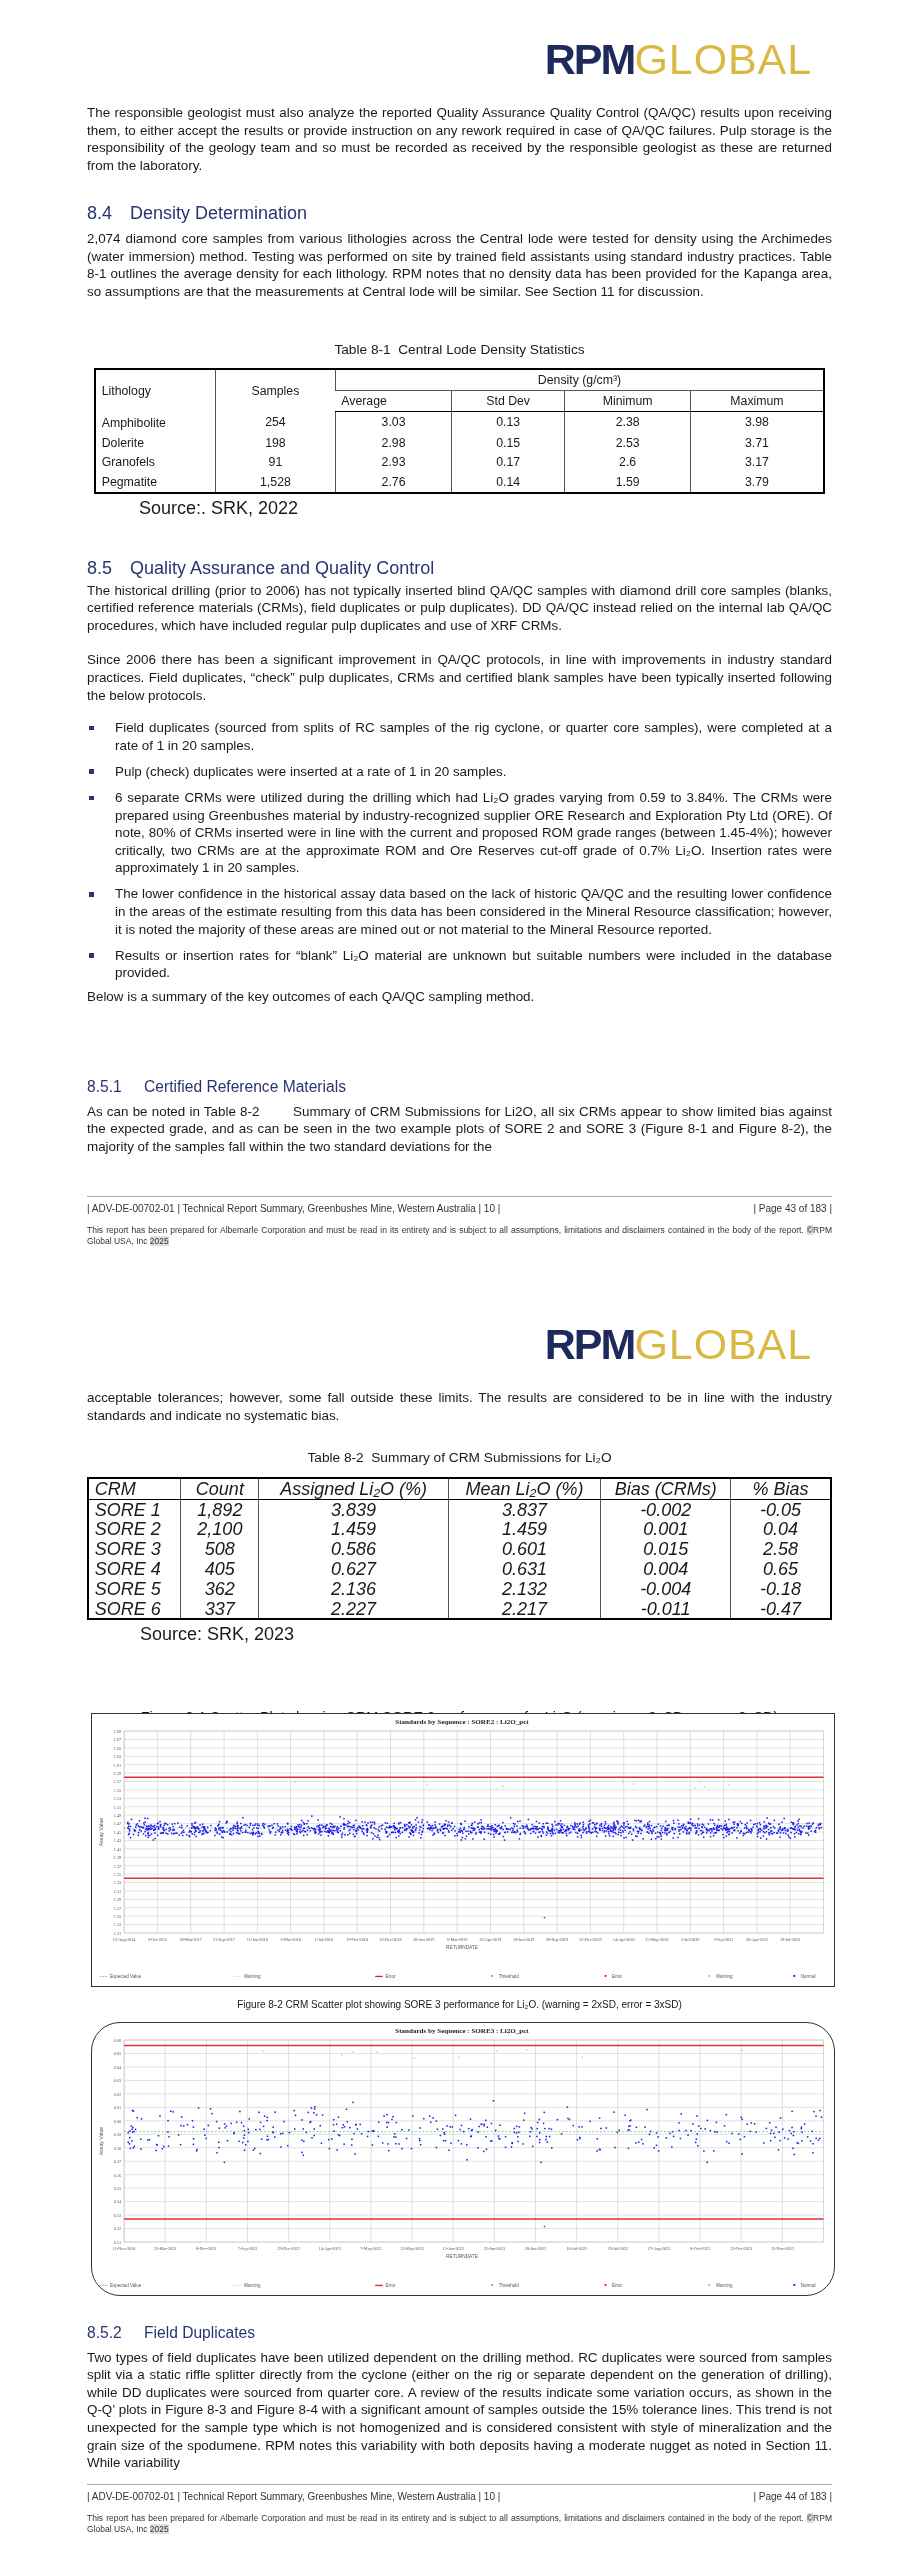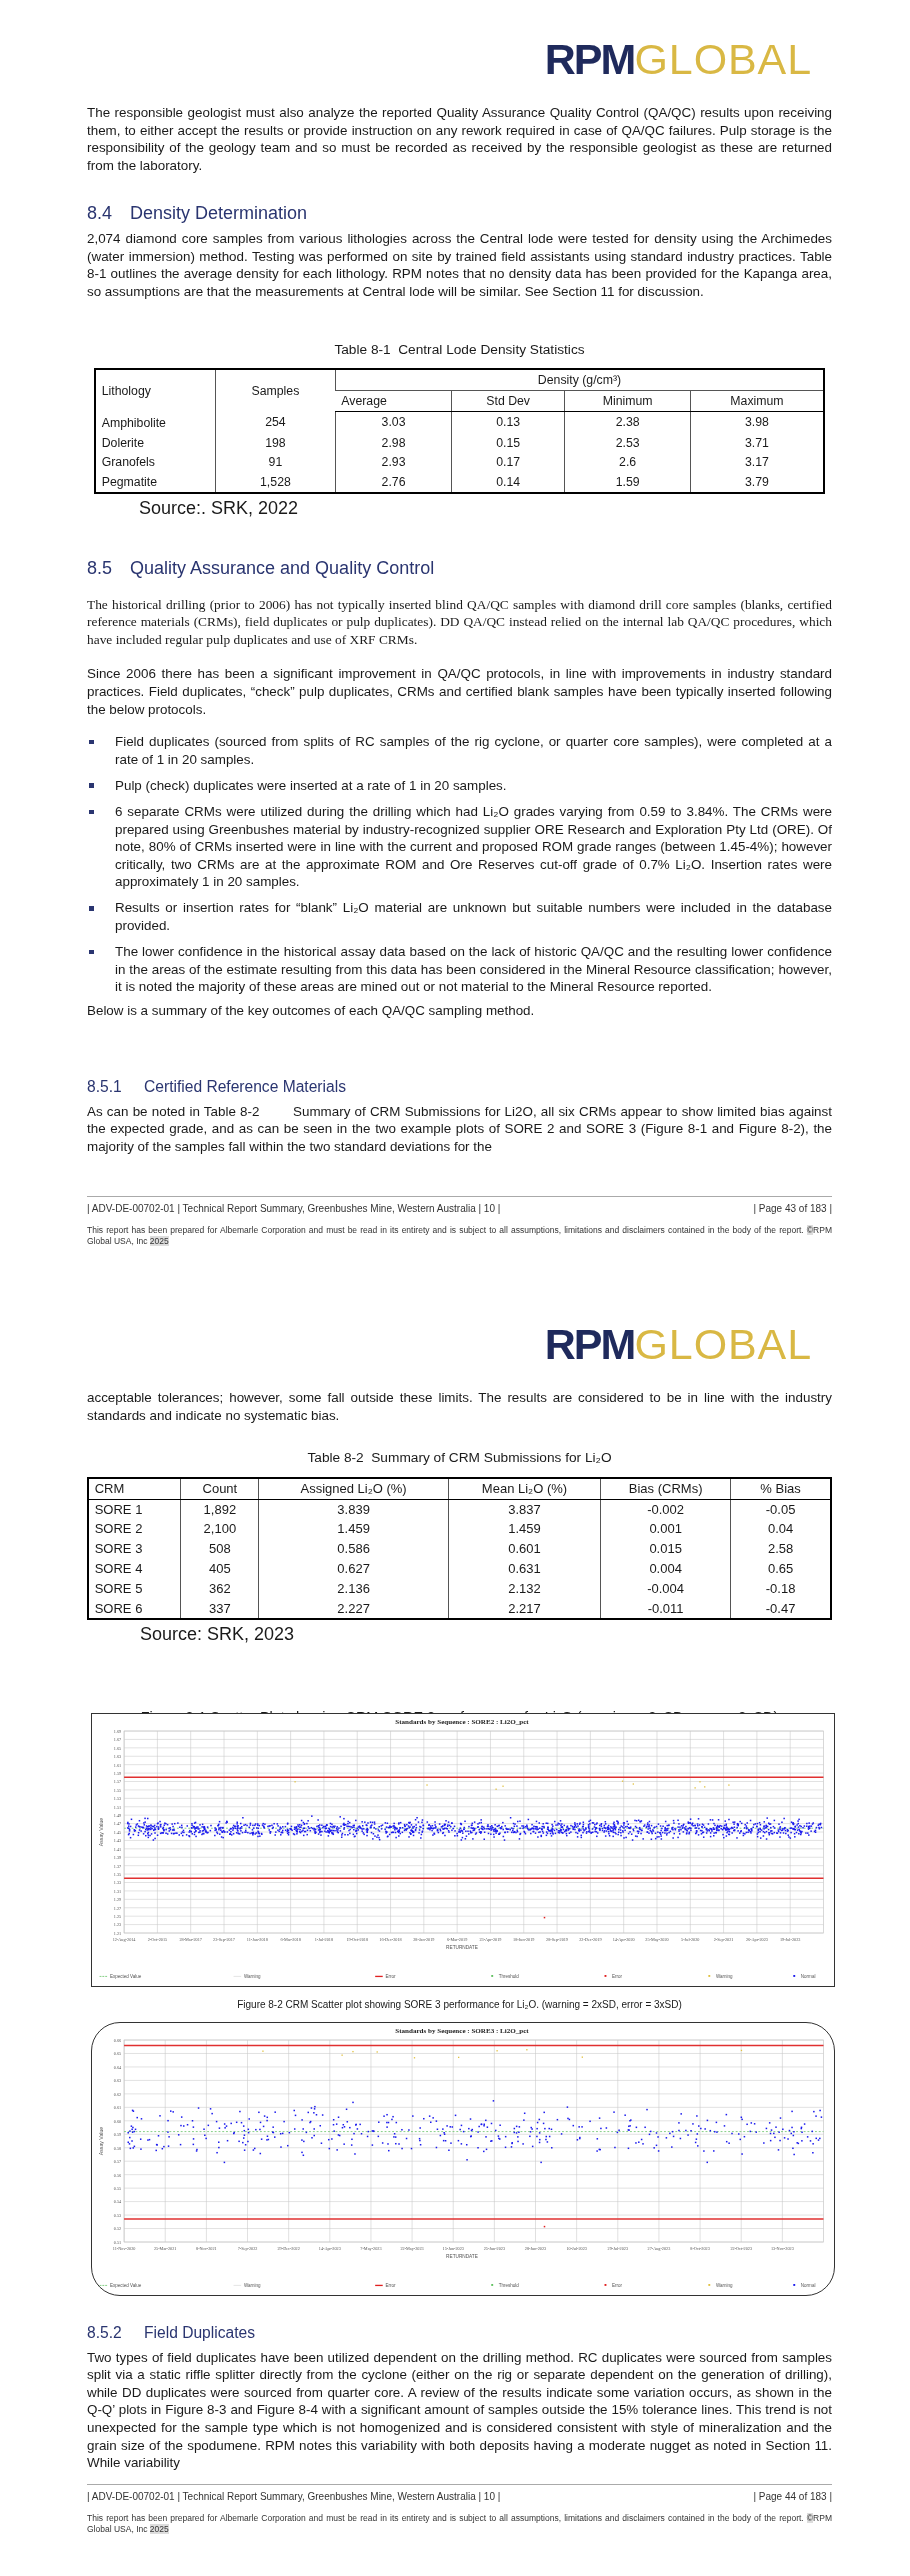--- a/index.html
+++ b/index.html
@@ -183,28 +183,28 @@
         </tr>
       </tbody>
     </table>
     <div class="source" style="margin:3.8px 0 0 45px;">Source:. SRK, 2022</div>
   </div>
 
   <div class="content" style="top:557px;">
     <h2 class="sec">
       <span class="num">8.5</span><span>Quality Assurance and Quality Control</span>
     </h2>
-    <p class="body" style="margin-top:16px;font-family:Liberation Serif, serif;">The historical drilling (prior to 2006) has not typically inserted blind QA/QC samples with diamond drill core samples (blanks, certified reference materials (CRMs), field duplicates or pulp duplicates). DD QA/QC instead relied on the internal lab QA/QC procedures, which have included regular pulp duplicates and use of XRF CRMs.</p>
+    <p class="body" style="margin-top:2px;">The historical drilling (prior to 2006) has not typically inserted blind QA/QC samples with diamond drill core samples (blanks, certified reference materials (CRMs), field duplicates or pulp duplicates). DD QA/QC instead relied on the internal lab QA/QC procedures, which have included regular pulp duplicates and use of XRF CRMs.</p>
     <p class="body" style="margin-top:17px;">Since 2006 there has been a significant improvement in QA/QC protocols, in line with improvements in industry standard practices. Field duplicates, “check” pulp duplicates, CRMs and certified blank samples have been typically inserted following the below protocols.</p>
     <ul class="bullets" style="margin-top:15px;">
       <li><span class="bul"></span><span>Field duplicates (sourced from splits of RC samples of the rig cyclone, or quarter core samples), were completed at a rate of 1 in 20 samples.</span></li>
       <li><span class="bul"></span><span>Pulp (check) duplicates were inserted at a rate of 1 in 20 samples.</span></li>
       <li><span class="bul"></span><span>6 separate CRMs were utilized during the drilling which had Li₂O grades varying from 0.59 to 3.84%. The CRMs were prepared using Greenbushes material by industry-recognized supplier ORE Research and Exploration Pty Ltd (ORE). Of note, 80% of CRMs inserted were in line with the current and proposed ROM grade ranges (between 1.45-4%); however critically, two CRMs are at the approximate ROM and Ore Reserves cut-off grade of 0.7% Li₂O. Insertion rates were approximately 1 in 20 samples.</span></li>
+      <li><span class="bul"></span><span>The lower confidence in the historical assay data based on the lack of historic QA/QC and the resulting lower confidence in the areas of the estimate resulting from this data has been considered in the Mineral Resource classification; however, it is noted the majority of these areas are mined out or not material to the Mineral Resource reported.</span></li>
       <li><span class="bul"></span><span>Results or insertion rates for “blank” Li₂O material are unknown but suitable numbers were included in the database provided.</span></li>
-      <li><span class="bul"></span><span>The lower confidence in the historical assay data based on the lack of historic QA/QC and the resulting lower confidence in the areas of the estimate resulting from this data has been considered in the Mineral Resource classification; however, it is noted the majority of these areas are mined out or not material to the Mineral Resource reported.</span></li>
     </ul>
     <p class="body" style="margin-top:-1.9px;">Below is a summary of the key outcomes of each QA/QC sampling method.</p>
   </div>
 
   <div class="content" style="top:1076px;">
     <h3 class="sub">
       <span class="num">8.5.1</span><span>Certified Reference Materials</span>
     </h3>
     <p class="body" style="margin-top:5.7px; white-space:pre-wrap;">As can be noted in Table 8-2        Summary of CRM Submissions for Li2O, all six CRMs appear to show limited bias against the expected grade, and as can be seen in the two example plots of SORE 2 and SORE 3 (Figure 8-1 and Figure 8-2), the majority of the samples fall within the two standard deviations for the</p>
   </div>
@@ -228,21 +228,21 @@
     <p class="body">acceptable tolerances; however, some fall outside these limits. The results are considered to be in line with the industry standards and indicate no systematic bias.</p>
   </div>
 
   <div class="content" style="top:162px;">
     <div class="caption">
       <span>Table 8-2</span><span class="gap"></span><span>Summary of CRM Submissions for Li₂O</span>
     </div>
   </div>
 
   <div class="content" style="top:189px;">
-    <table class="tbl" style="font-size:13px;">
+    <table class="tbl" style="font-size:18px;font-style:italic;">
       <thead>
         <tr class="last">
           <th style="width:12.5%;">CRM</th>
           <th style="width:10.5%;">Count</th>
           <th style="width:25.5%;">Assigned Li₂O (%)</th>
           <th style="width:20.5%;">Mean Li₂O (%)</th>
           <th style="width:17.5%;">Bias (CRMs)</th>
           <th>% Bias</th>
         </tr>
       </thead>

